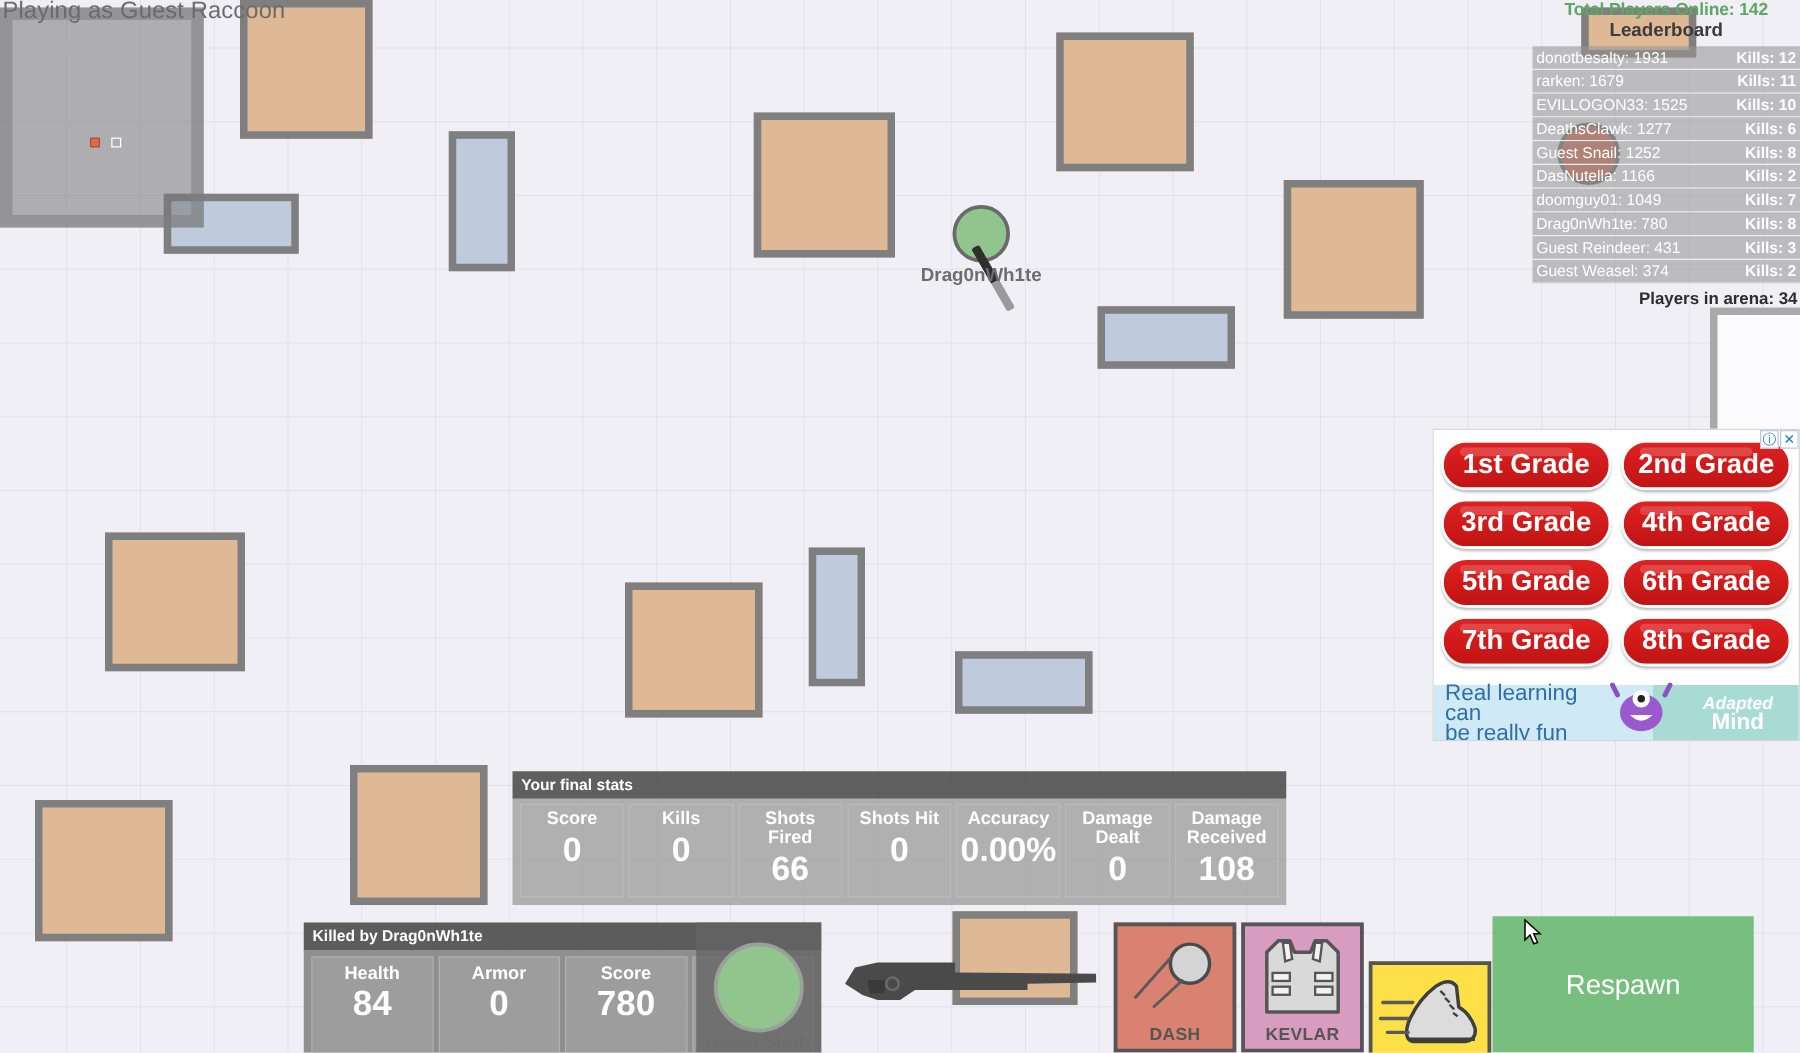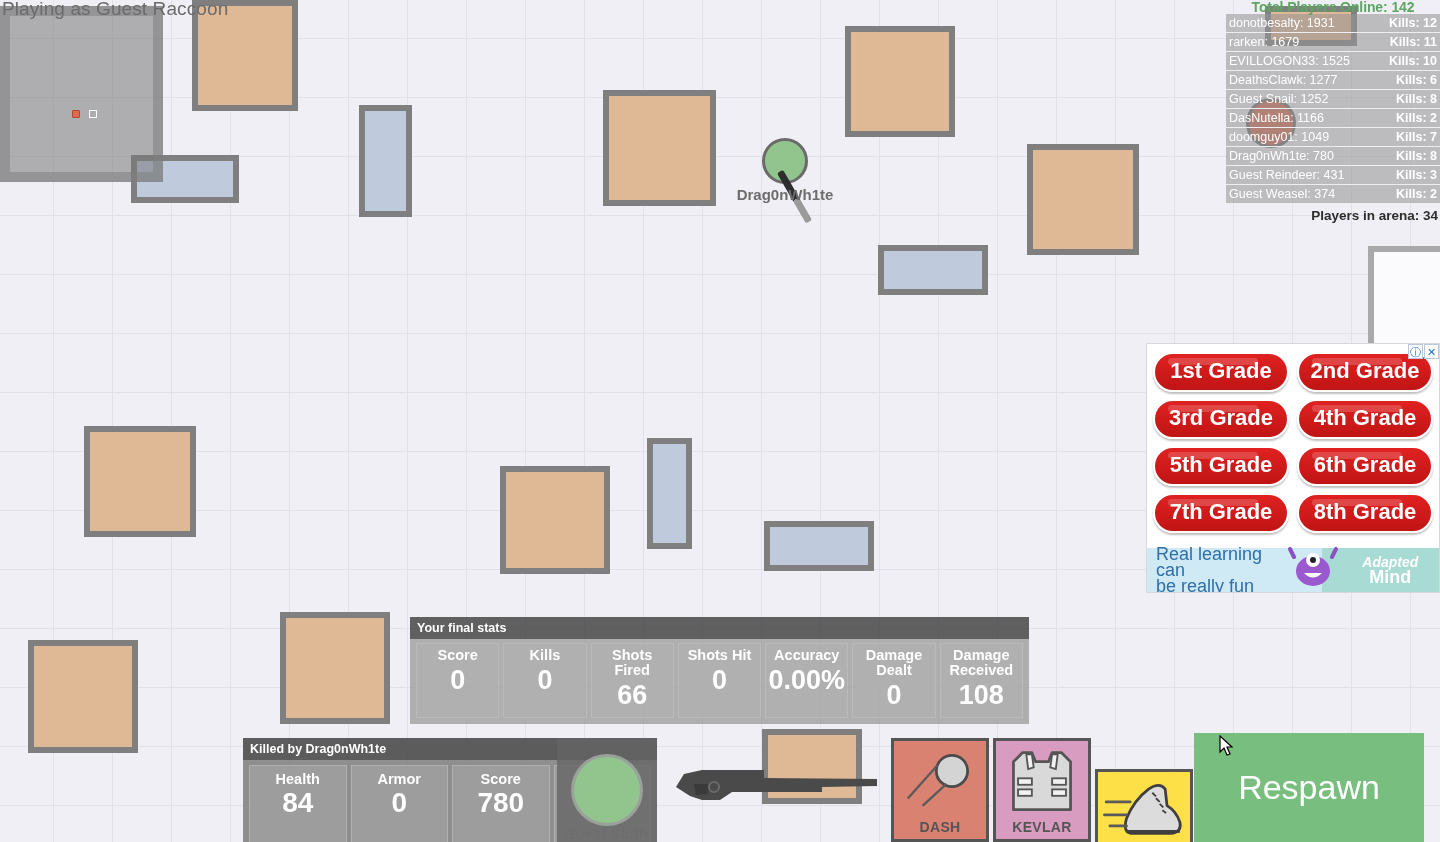--- a/index.html
+++ b/index.html
@@ -204,23 +204,23 @@
   }
   .ability .ab-art { position:absolute; top:6px; left:0; right:0; bottom:22px; }
   .ability .ab-art svg { width:100%; height:100%; }
   .ab-label { font-size:14px; font-weight:bold; color:#555; letter-spacing:.3px; }
   #ab-kevlar { background:#d89cc0; }
   #ab-dash   { background:#d98272; }
   #ab-speed  { background:#fde047;margin-top:31px; }
 
   
   #respawn-button {
-    position:absolute; left:1194px; top:733px; width:230px; height:109px;
+    position:absolute; left:1194px; top:733px; width:209px; height:109px;
     background:rgba(103,184,110,.88);
-    color:#ffffff; font-size:34px;
+    color:#ffffff; font-size:22px;
     display:flex; align-items:center; justify-content:center;
     cursor:pointer;
     text-align:right;
   }
 
   
   #cursor { position:absolute; left:1219px; top:735px; width:16px; height:22px; }
 </style>
 </head>
 <body>
@@ -239,21 +239,21 @@
       <div class="obst tan" style="left: 500px; top: 466px; width: 110px; height: 108px;"></div>
       <div class="obst blue" style="left: 647px; top: 438px; width: 45px; height: 111px;"></div>
       <div class="obst blue" style="left: 764px; top: 521px; width: 110px; height: 50px;"></div>
       <div class="obst tan" style="left: 280px; top: 612px; width: 110px; height: 112px;"></div>
       <div class="obst tan" style="left: 28px; top: 640px; width: 110px; height: 113px;"></div>
       <div class="obst tan" style="left: 762px; top: 729px; width: 100px; height: 75px;"></div>
       <div class="obst tan" style="left: 1265px; top: 6px; width: 92px; height: 40px;"></div>
     </div>
 
   <div id="players">
-      <div class="player" style="left: 762px; top: 138px; width: 46px; height: 46px;">
+      <div class="player" style="left: 762px; top: 164px; width: 46px; height: 46px;">
         <div class="pbody green"></div>
         <div class="gun" style="width: 58px; height: 7px; left: 18px; top: 30px; transform: rotate(60deg); transform-origin: left center;"></div>
         <div class="pname">Drag0nWh1te</div>
       </div>
       <div class="player" style="left: 572px; top: 755px; width: 68px; height: 68px;">
         <div class="pbody green"></div>
         <div class="pname">Guest Sloth</div>
       </div>
       <div class="player" style="left: 1246px; top: 98px; width: 50px; height: 50px;">
         <div class="pbody red"></div>
@@ -273,20 +273,21 @@
 
 <div id="minimap">
   <div class="mm-dot"></div>
   <div class="mm-box"></div>
 </div>
 
 <div id="playing-as">Playing as Guest Raccoon</div>
 
 <div id="leaderboard">
   <div id="total-online">Total Players Online: 142</div>
+  <div id="lb-title">Leaderboard</div>
   <div id="lb-rows">
       <div class="lb-row">
         <span class="lb-name">donotbesalty: 1931</span>
         <span class="lb-kills">Kills: 12</span>
       </div>
       <div class="lb-row">
         <span class="lb-name">rarken: 1679</span>
         <span class="lb-kills">Kills: 11</span>
       </div>
       <div class="lb-row">

